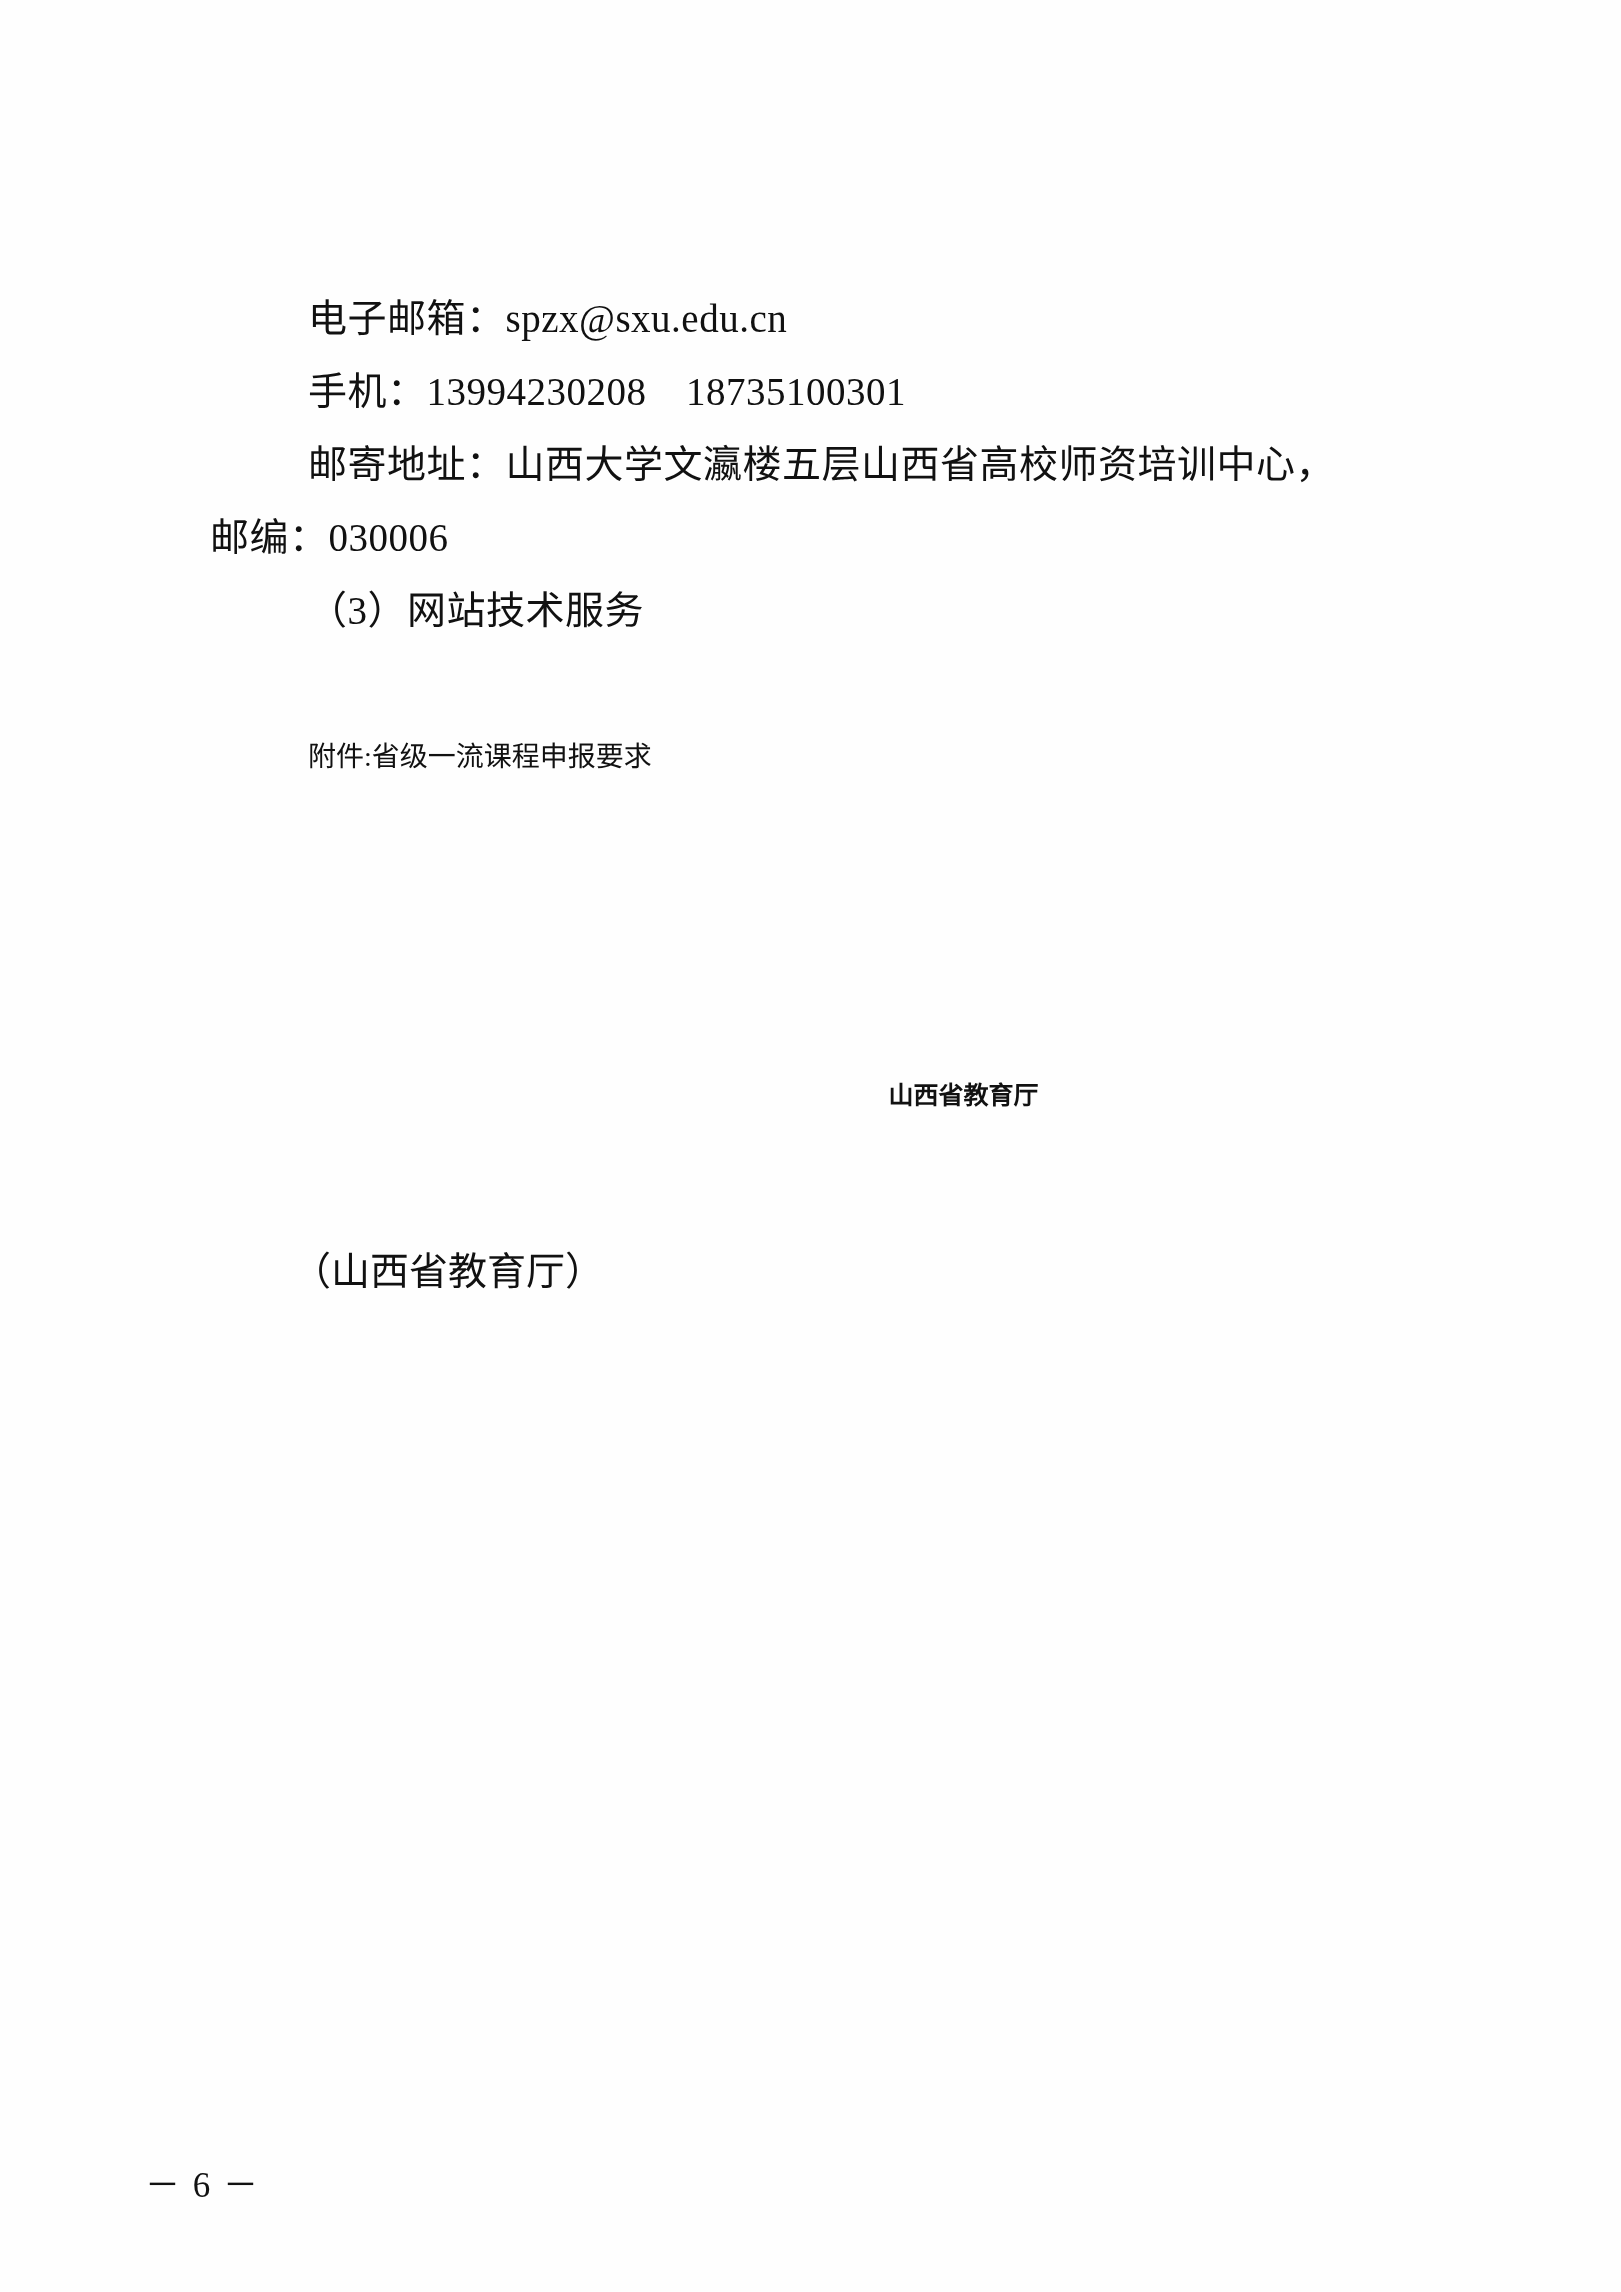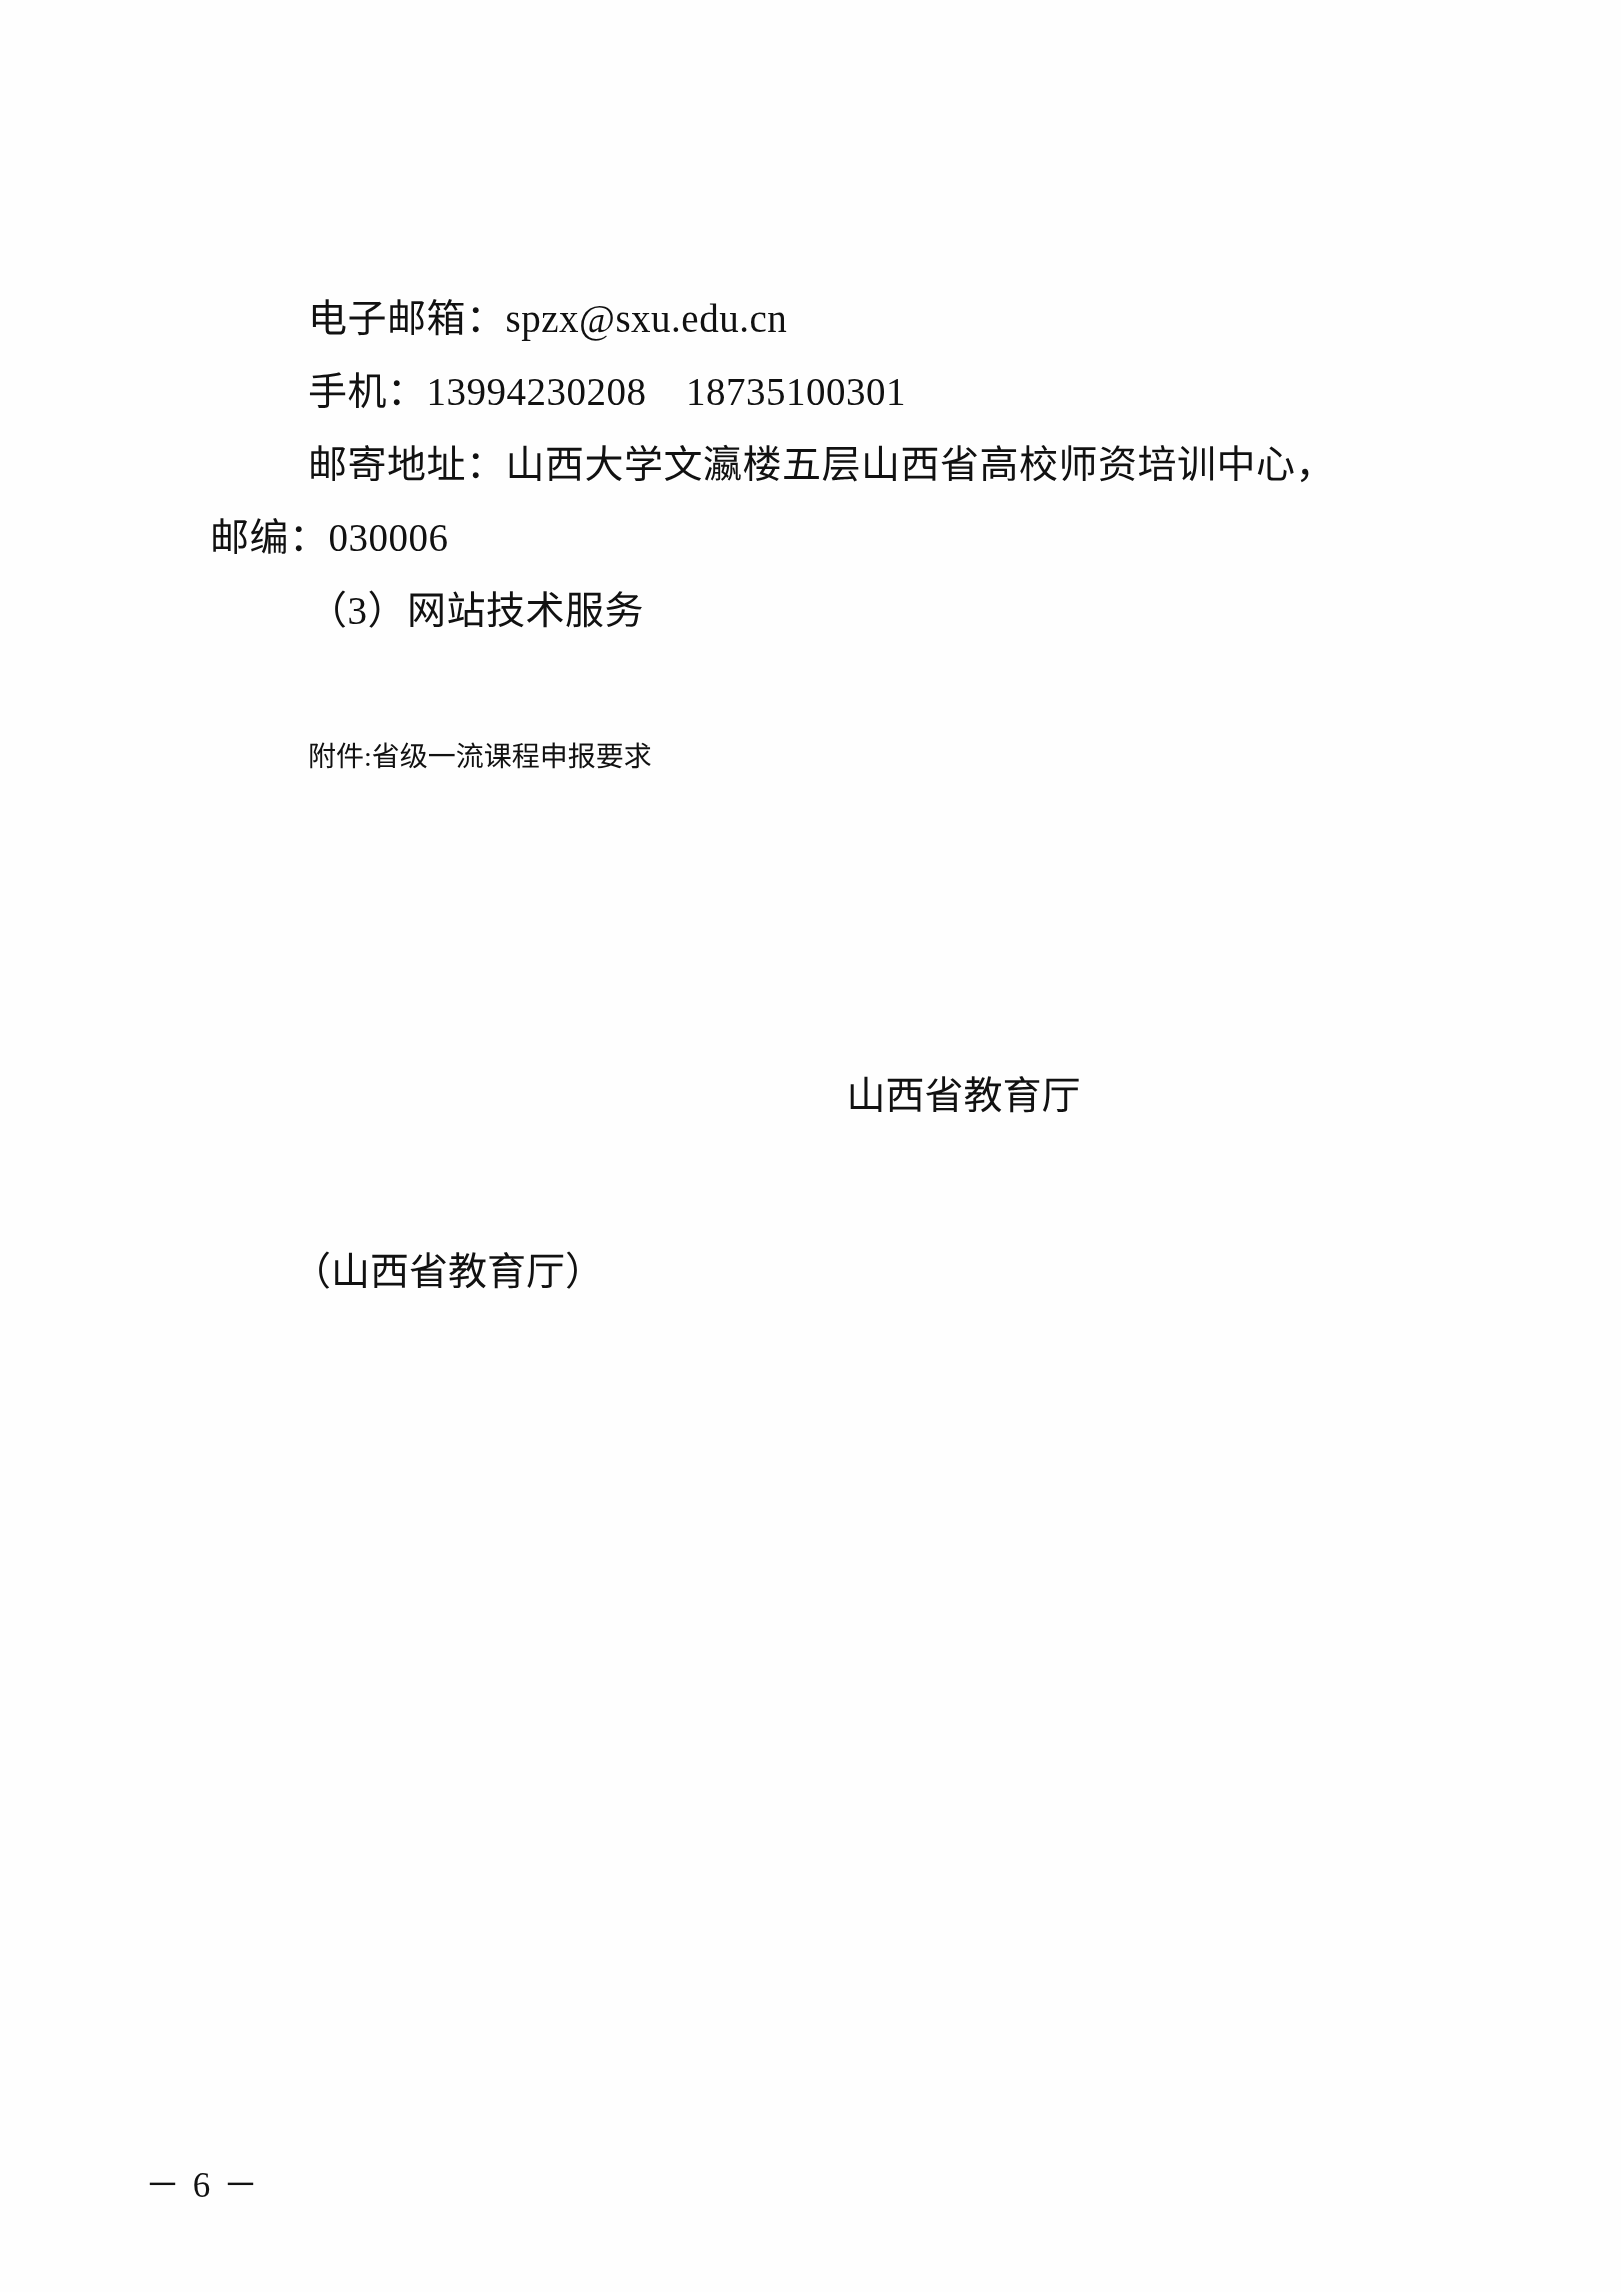--- a/index.html
+++ b/index.html
@@ -49,24 +49,25 @@
     line-height: 73px;
   }
   .signature-block {
     position: absolute;
     left: 194px;
     top: 1059px;
     width: 1245px;
     text-align: center;
   }
   .sig-line {
-    font-size: 39px;
+    font-size: 25px;
     line-height: 73px;
     padding-left: 294px;
     white-space: pre;
+    font-weight: bold;
   }
   .public-note {
     position: absolute;
     left: 194px;
     top: 1235px;
     font-size: 39px;
     line-height: 73px;
     padding-left: 98px;
     white-space: pre;
   }

